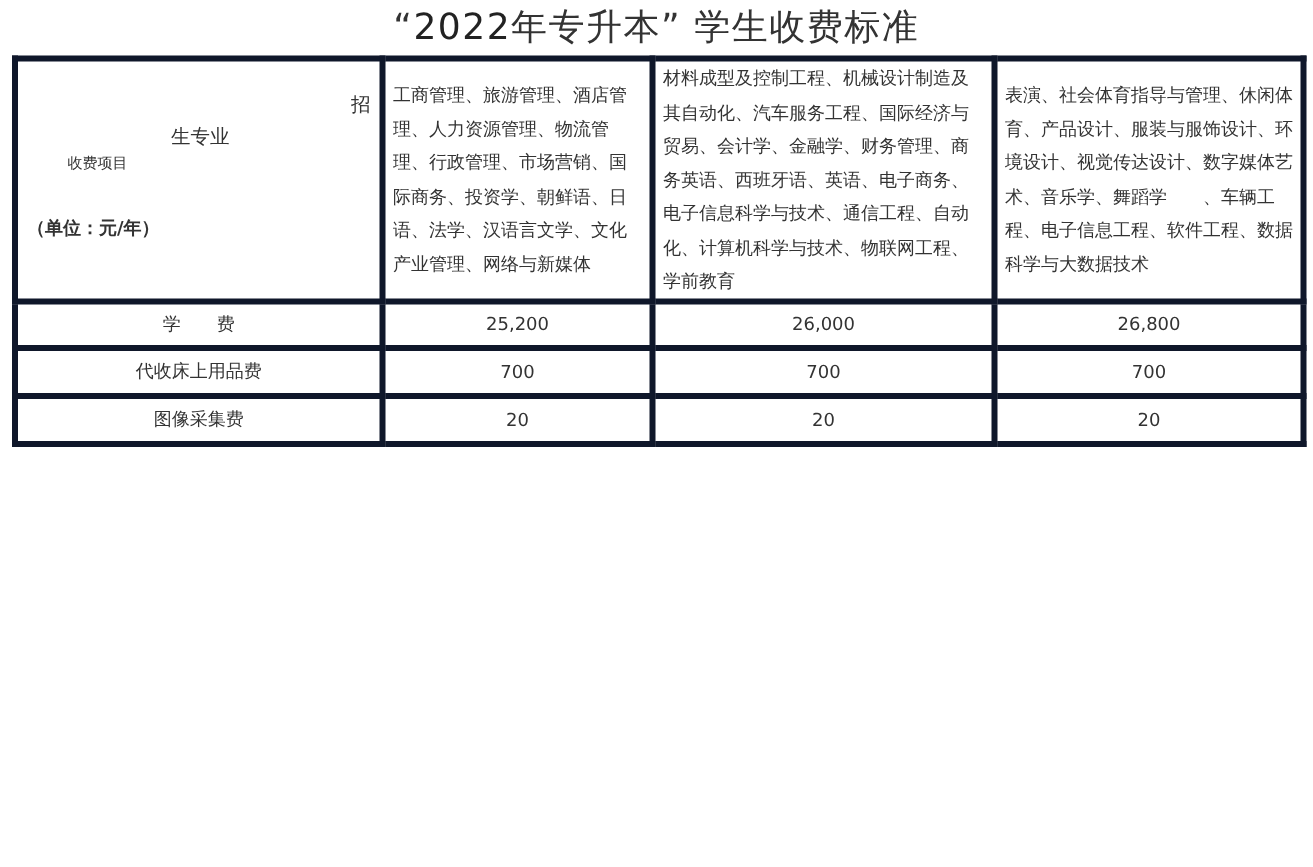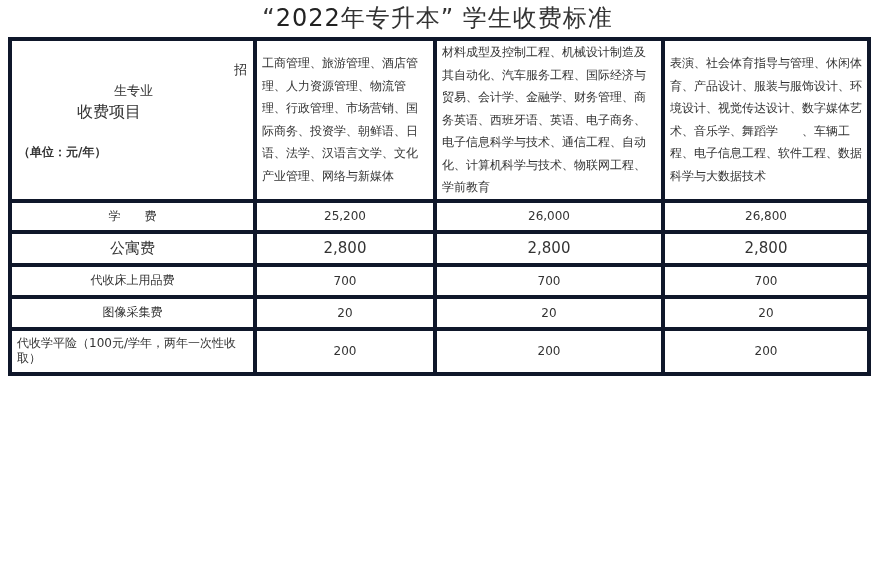--- a/index.html
+++ b/index.html
@@ -14,21 +14,21 @@
       color: #333333; vertical-align: middle; box-sizing: border-box; }
     td.num { text-align: center; font-size: 12px; color: #3a3a3a; }
     td.num.big { font-size: 15px; }
     td.label { text-align: center; font-size: 12px; }
     td.label.big { font-size: 15px; }
     td.label.left { text-align: left; line-height: 15px; }
     td.majors { font-size: 12.5px; line-height: 22.5px; vertical-align: top; padding-top: 5px; }
     td.corner { position: relative; padding: 0; }
     .corner-zhao { position: absolute; right: 6px; top: 20px; font-size: 13px; }
     .corner-major { position: absolute; left: 102px; top: 41px; font-size: 13px; }
-    .corner-item { position: absolute; left: 33px; top: 61px; font-size: 16px; margin-left: 32px; }
+    .corner-item { position: absolute; left: 33px; top: 61px; font-size: 10px; }
     .corner-unit { position: absolute; left: 6px; top: 103px; font-size: 12px; font-weight: bold; }
     td.note { text-align: left; font-size: 13px; line-height: 22px; padding: 3px 6px; }
   </style>
 </head>
 <body>
 
 <div class="title"><span>“</span><b>2022</b><span>年专升本” 学生收费标准</span></div>
 
 <table class="fees">
   <colgroup>
@@ -48,38 +48,26 @@
     <td class="majors">工商管理、旅游管理、酒店管理、人力资源管理、物流管理、行政管理、市场营销、国际商务、投资学、朝鲜语、日语、法学、汉语言文学、文化产业管理、网络与新媒体</td>
     <td class="majors">材料成型及控制工程、机械设计制造及其自动化、汽车服务工程、国际经济与贸易、会计学、金融学、财务管理、商务英语、西班牙语、英语、电子商务、电子信息科学与技术、通信工程、自动化、计算机科学与技术、物联网工程、学前教育</td>
     <td class="majors">表演、社会体育指导与管理、休闲体育、产品设计、服装与服饰设计、环境设计、视觉传达设计、数字媒体艺术、音乐学、舞蹈学　　、车辆工程、电子信息工程、软件工程、数据科学与大数据技术</td>
   </tr>
   <tr style="height:31px">
     <td class="label">学　　费</td>
     <td class="num">25,200</td>
     <td class="num">26,000</td>
     <td class="num">26,800</td>
   </tr>
-  <tr style="height:33px">
-    <td class="label big">公寓费</td>
-    <td class="num big">2,800</td>
-    <td class="num big">2,800</td>
-    <td class="num big">2,800</td>
-  </tr>
   <tr style="height:32px">
     <td class="label">代收床上用品费</td>
     <td class="num">700</td>
     <td class="num">700</td>
     <td class="num">700</td>
   </tr>
   <tr style="height:32px">
     <td class="label">图像采集费</td>
     <td class="num">20</td>
     <td class="num">20</td>
     <td class="num">20</td>
   </tr>
-  <tr style="height:45px">
-    <td class="label left">代收学平险（100元/学年，两年一次性收取）</td>
-    <td class="num">200</td>
-    <td class="num">200</td>
-    <td class="num">200</td>
-  </tr>
 </tbody>
   </table>
 
 </body></html>

